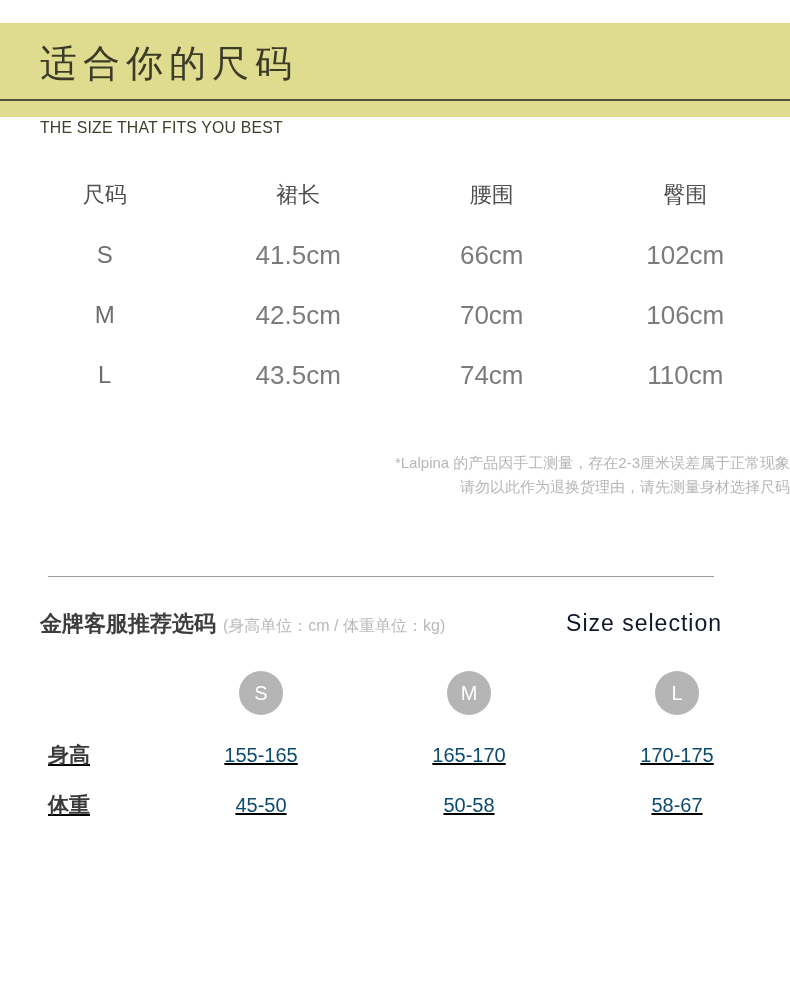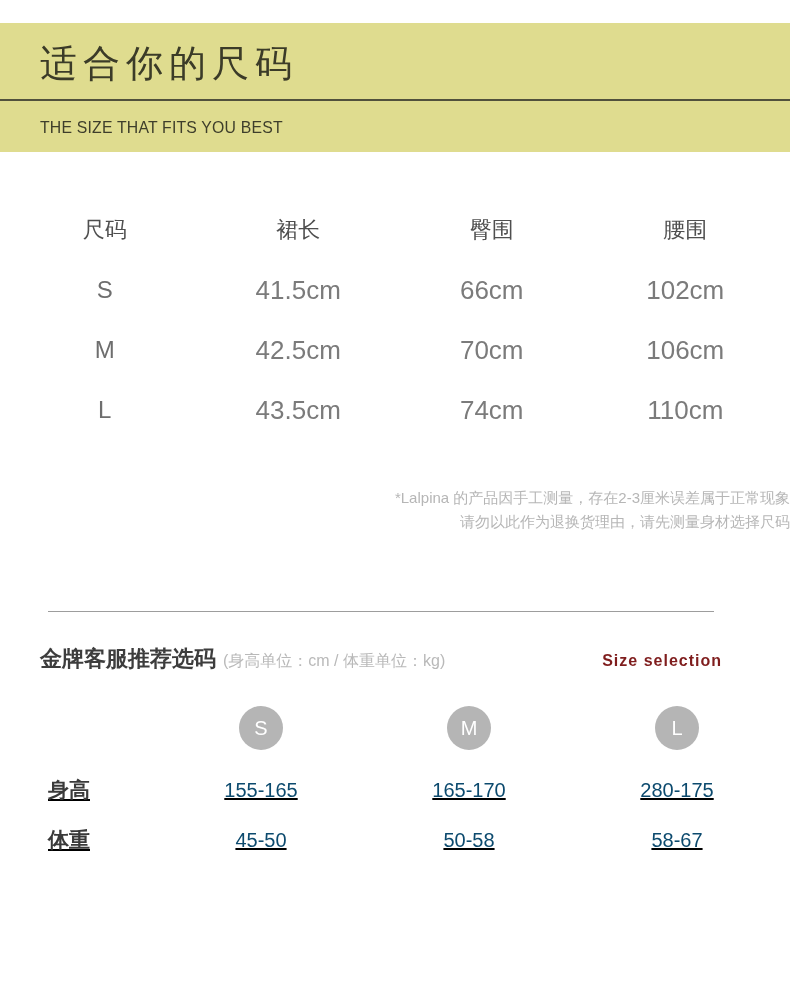--- a/index.html
+++ b/index.html
@@ -5,21 +5,21 @@
   * { box-sizing: border-box; }
   html, body { margin: 0; padding: 0; }
   body {
     width: 790px; height: 983px;
     background: #ffffff;
     font-family: "Liberation Sans", sans-serif;
     overflow: hidden;
   }
 
   
-  .banner { position: relative; margin-top: 23px; height: 129px; background: #dfdc8f; }
+  .banner { position: relative; margin-top: 23px; height: 94px; background: #dfdc8f; }
   .banner-title {
     position: absolute; left: 40px; top: 16px; margin: 0;
     font-size: 37px; font-weight: 300; letter-spacing: 6px; color: #3b3b28;
   }
   .banner-rule { position: absolute; left: 0; right: 0; top: 76px; height: 2px; background: #51513c; }
   .banner-subtitle {
     position: absolute; left: 40px; top: 95px;
     font-size: 17px; font-weight: 400; color: #3e3e2b;
     letter-spacing: 0.2px; transform: scaleX(0.93); transform-origin: left center;
     white-space: nowrap;
@@ -36,21 +36,21 @@
   .disclaimer { margin-top: 46px; text-align: right; font-size: 15px; line-height: 24px; color: #b6b6b6; }
 
   
   .divider { margin: 77px 76px 0 48px; border: none; border-top: 1px solid #9d9d9d; height: 0; }
 
   
   .rec-header { display: flex; justify-content: space-between; align-items: baseline; margin: 32px 68px 0 40px; }
   .rec-title-wrap { display: flex; align-items: baseline; white-space: nowrap; }
   .rec-title { font-size: 22px; font-weight: bold; color: #3d3d3d; }
   .rec-units { font-size: 16px; color: #b9b9b9; font-weight: 400; margin-left: 7px; }
-  .rec-en { font-size: 16px; color: #7f1d1d; font-weight: 700; letter-spacing: 1px; white-space: nowrap; }
+  .rec-en { font-size: 23px; color: #0f172a; font-weight: 400; letter-spacing: 1px; white-space: nowrap; }
 
   .rec-grid { margin-left: 40px; display: grid; grid-template-columns: 117px 208px 208px 208px; }
   .badges { margin-top: 32px; }
   .badge-cell { display: flex; justify-content: center; }
   .badge {
     width: 44px; height: 44px; border-radius: 50%;
     background: #b5b5b5; color: #ffffff;
     font-size: 20px; font-weight: 400;
     display: flex; align-items: center; justify-content: center;
   }
@@ -64,22 +64,22 @@
 
 <div class="banner">
   <h1 class="banner-title">适合你的尺码</h1>
   <div class="banner-rule"></div>
   <div class="banner-subtitle">THE SIZE THAT FITS YOU BEST</div>
 </div>
 
 <div class="size-table">
   <div class="cell st-header">尺码</div>
   <div class="cell st-header">裙长</div>
+  <div class="cell st-header">腰围</div>
   <div class="cell st-header">臀围</div>
-  <div class="cell st-header">腰围</div>
 
   <div class="cell st-size">S</div>
   <div class="cell st-value">41.5cm</div>
   <div class="cell st-value">66cm</div>
   <div class="cell st-value">102cm</div>
 
   <div class="cell st-size">M</div>
   <div class="cell st-value">42.5cm</div>
   <div class="cell st-value">70cm</div>
   <div class="cell st-value">106cm</div>
@@ -115,19 +115,19 @@
   </div>
   <div class="badge-cell">
     <div class="badge">L</div>
   </div>
 </div>
 
 <div class="rec-grid rec-rows">
   <div class="rcell rec-label">身高</div>
   <div class="rcell rec-value">155-165</div>
   <div class="rcell rec-value">165-170</div>
-  <div class="rcell rec-value">280-175</div>
+  <div class="rcell rec-value">170-175</div>
 
   <div class="rcell rec-label">体重</div>
   <div class="rcell rec-value">45-50</div>
   <div class="rcell rec-value">50-58</div>
   <div class="rcell rec-value">58-67</div>
 </div>
 
 </body></html>

